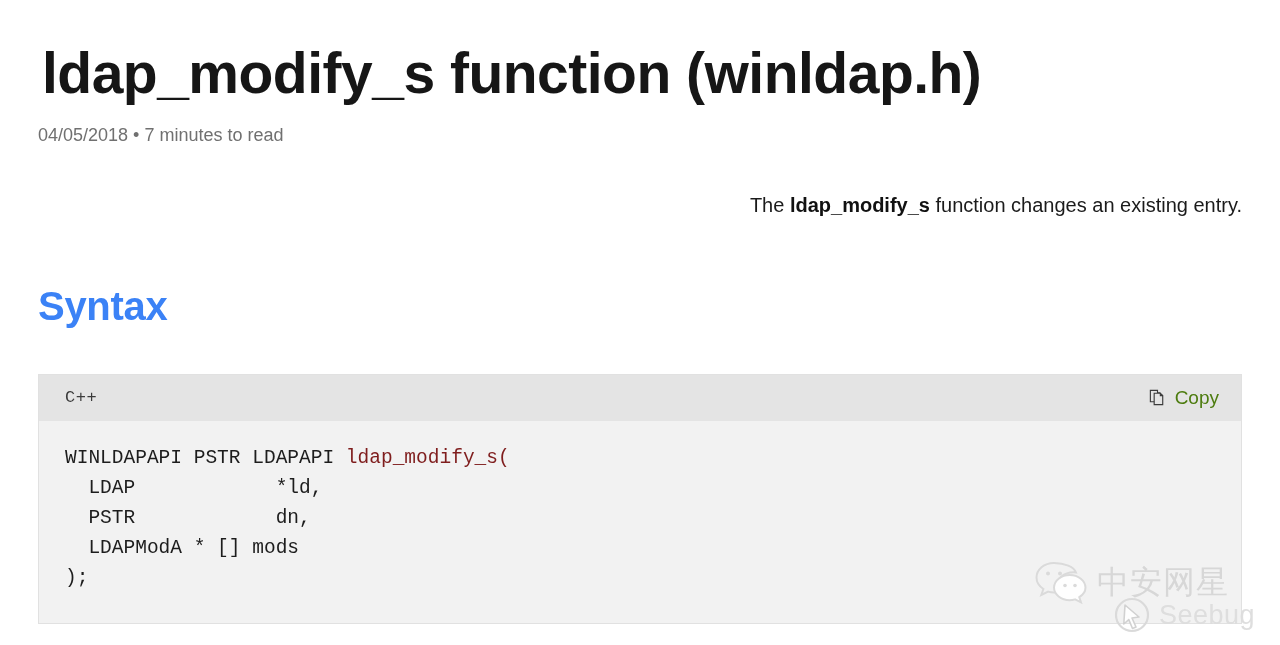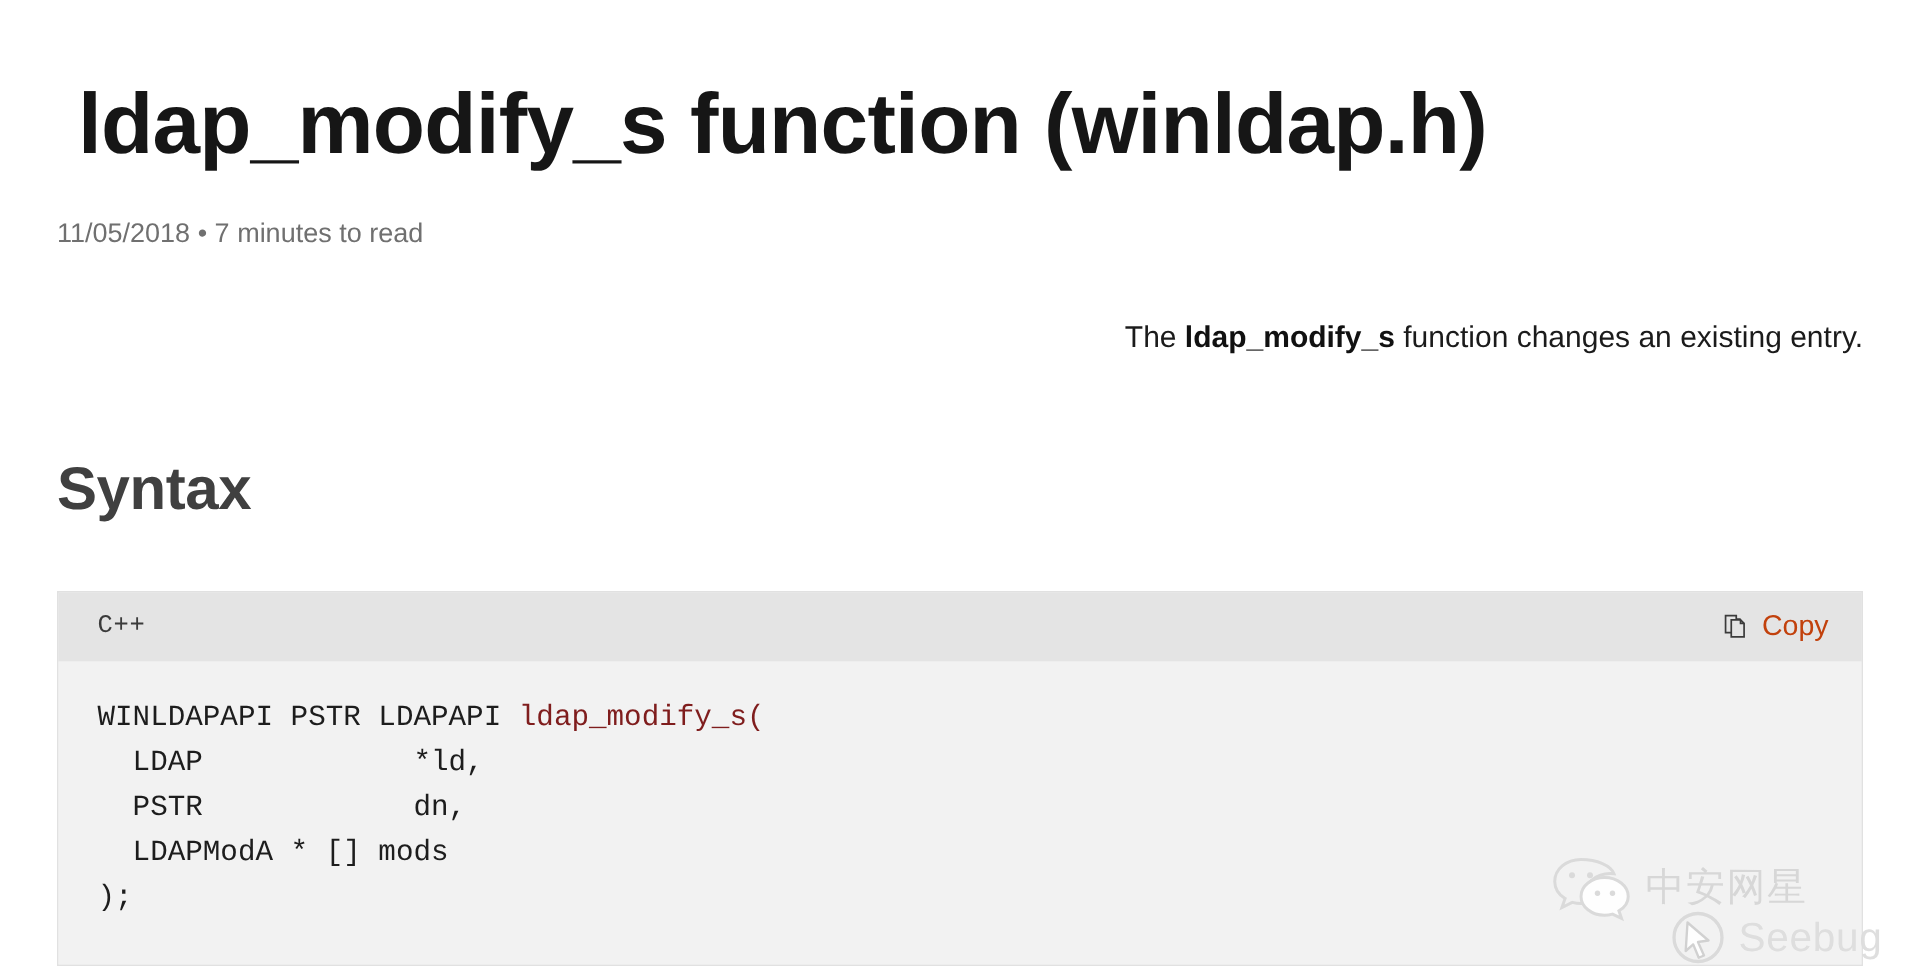--- a/index.html
+++ b/index.html
@@ -20,21 +20,21 @@
   .page {
     position: relative;
     width: 1280px;
     height: 645px;
     box-sizing: border-box;
     padding: 0 38px;
   }
 
   
   .doc-title {
-    margin: 14px;
+    margin: 4px;
     padding-top: 36px;
     font-size: 57px;
     line-height: 1.18;
     font-weight: 600;
     letter-spacing: -0.5px;
     color: #161616;
     white-space: nowrap;
   }
 
   
@@ -67,21 +67,21 @@
   }
 
   
   .section-heading {
     margin: 0;
     padding-top: 62px;
     font-size: 40px;
     line-height: 1.2;
     font-weight: 600;
     letter-spacing: -0.3px;
-    color: #404040;
+    color: #3b82f6;
   }
 
   
   .code-block {
     margin-top: 44px;
     width: 1204px;
     border: 1px solid #e1e1e1;
     box-sizing: border-box;
     background: #f2f2f2;
   }
@@ -101,21 +101,21 @@
     letter-spacing: 0.5px;
   }
   .copy-button {
     display: flex;
     align-items: center;
     gap: 8px;
     background: transparent;
     border: none;
     cursor: pointer;
     padding: 4px 6px;
-    color: #c2410c;
+    color: #4d7c0f;
     font-family: "Liberation Sans", sans-serif;
     font-size: 19px;
   }
   .copy-icon {
     width: 19px;
     height: 19px;
     display: block;
     flex: 0 0 auto;
   }
   .copy-label {
@@ -159,21 +159,21 @@
     align-items: center;
     gap: 9px;
   }
   .wm-wechat {
     width: 54px;
     height: 46px;
     display: block;
   }
   .wm-cn {
     font-family: "DejaVu Sans", sans-serif;
-    font-size: 26px;
+    font-size: 32px;
     line-height: 1;
     color: #d6d6d6;
     letter-spacing: 1px;
     white-space: nowrap;
   }
   .wm-seebug {
     position: absolute;
     left: 78px;
     top: 44px;
     display: flex;
@@ -194,21 +194,21 @@
   }
 </style>
 </head>
 <body>
 
 <div class="page">
 
   <h1 class="doc-title">ldap_modify_s function (winldap.h)</h1>
 
   <div class="doc-meta">
-    <span>11/05/2018</span><span class="sep">•</span><span>7 minutes to read</span>
+    <span>04/05/2018</span><span class="sep">•</span><span>7 minutes to read</span>
   </div>
 
   <p class="doc-intro"><span>The </span><strong>ldap_modify_s</strong><span> function changes an existing entry.</span></p>
 
   <h2 class="section-heading">Syntax</h2>
 
   <div class="code-block">
 
     <div class="code-header">
       <span class="code-lang">C++</span>

